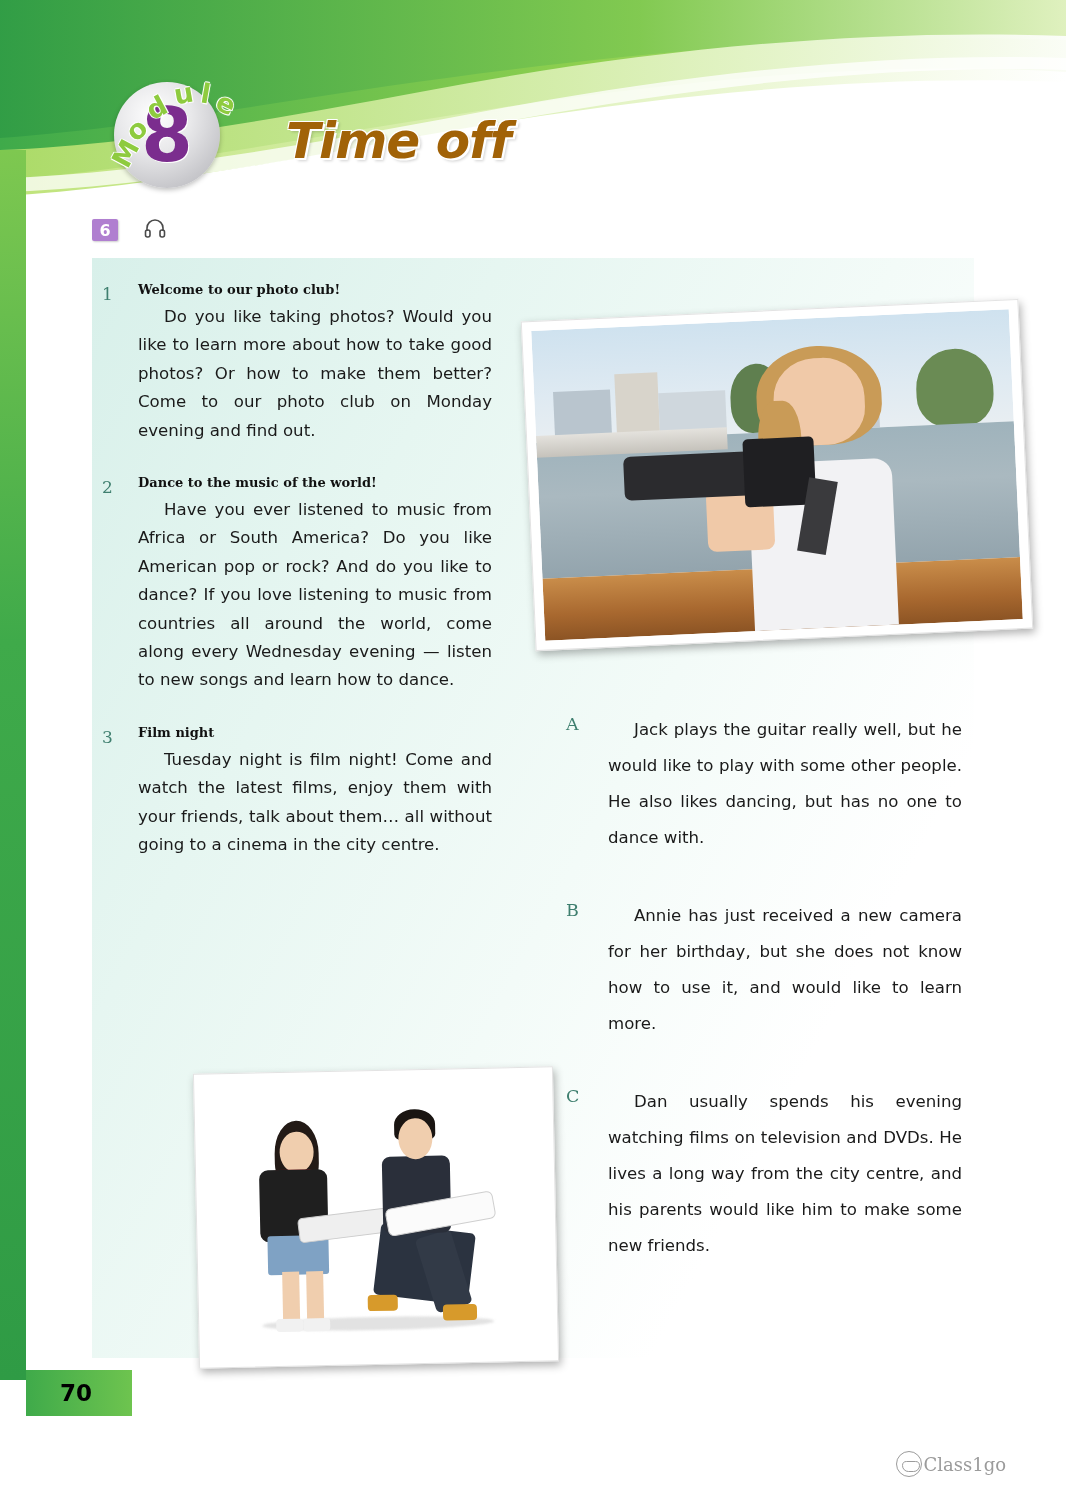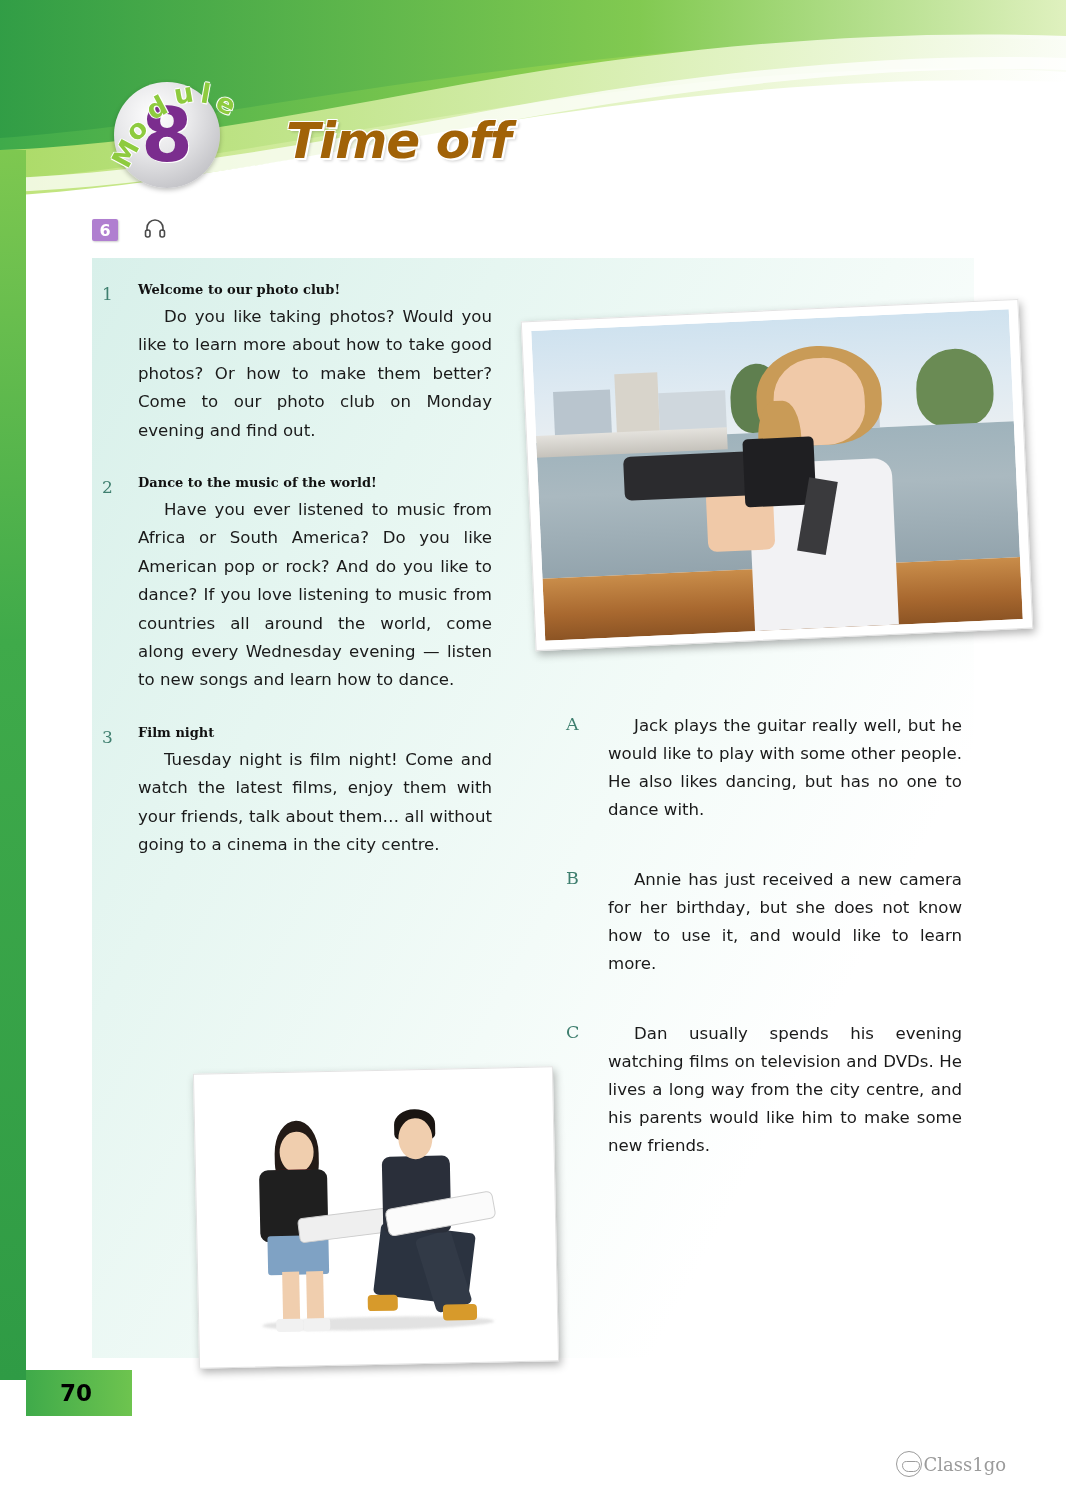--- a/index.html
+++ b/index.html
@@ -168,21 +168,21 @@
     position: absolute;
     left: 0; top: 2px;
     font-family: "DejaVu Serif", serif;
     font-size: 17.5px;
     color: #3f7f6f;
   }
   .opt-body {
     margin-left: 42px;
     font-family: "DejaVu Sans", sans-serif;
     font-size: 16.6px;
-    line-height: 28px;
+    line-height: 36px;
     color: #1a1a1a;
     text-align: justify;
     text-indent: 26px;
   }
 
   
   .photo {
     position: absolute;
     background: #ffffff;
     padding: 9px;

